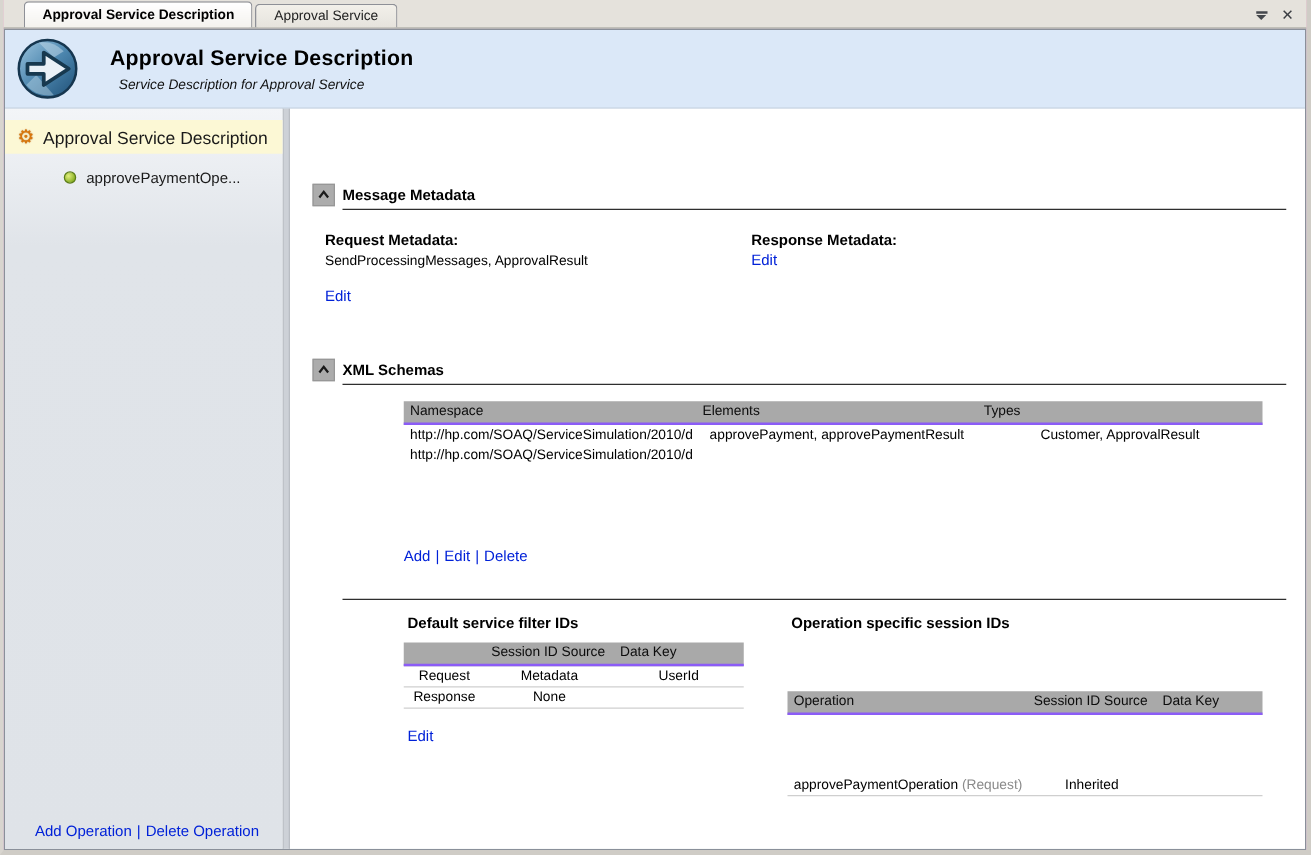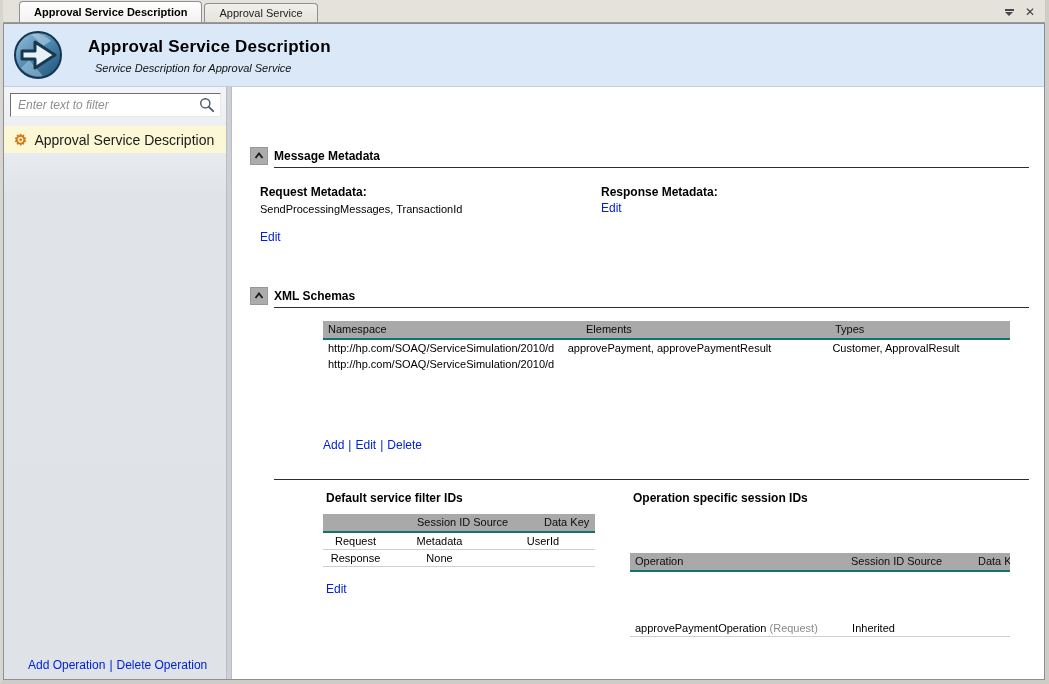--- a/index.html
+++ b/index.html
@@ -74,21 +74,21 @@
   .sec-line { border-bottom:1px solid #2e2e2e; margin-left:24px; margin-top:2px; }
   .sec-content { margin-left:73px; }
 
   
   .mm-cols { display:flex; margin-top:17px; }
   .mm-col-left { width:344px; padding-left:10px; flex:0 0 auto; }
   .mm-col-right { width:365px; padding-left:7px; }
   .mm-label { font-weight:bold; font-size:12px; }
   .mm-value { margin-top:4px; line-height:13px; }
   .mm-edit { display:inline-block; margin-top:14px; font-size:12px; }
-  .gtab-head { background:#a9a9a9; border-bottom:2px solid #0f766e; display:grid;gap:24px; }
+  .gtab-head { background:#a9a9a9; border-bottom:2px solid #8b5cf6; display:grid; }
   .gtab-head > div { padding:2px 5px; height:17px; line-height:13px; color:#0c0c0c; white-space:nowrap; overflow:hidden; }
   .gtab-row { display:grid; }
   .gtab-row > div { padding:2px 5px; height:16px; line-height:12px; white-space:nowrap; overflow:hidden;text-align:center; }
 
   .xml-table { width:687px; margin-top:13px; }
   .xml-grid { grid-template-columns:234px 225px 1fr; }
   .xml-links { margin-top:66px; font-size:12px; }
 
   .sid-cols { display:flex; margin-top:11px; }
   .sid-left { width:272px; flex:0 0 auto; }
@@ -142,32 +142,29 @@
       </svg>
       <div class="hdr-text">
         <div class="hdr-title">Approval Service Description</div>
         <div class="hdr-sub">Service Description for Approval Service</div>
       </div>
     </div>
 
     <div class="split">
 
       <div class="sidebar">
-        <div class="filter-wrap">
-          <input class="filter-input" type="text" placeholder="Enter text to filter" style="">
-          <svg class="mag" width="16" height="16" viewBox="0 0 16 16">
-            <circle cx="6.3" cy="6.3" r="4.6" fill="none" stroke="#4a5a6a" stroke-width="1.4"></circle>
-            <line x1="9.8" y1="9.8" x2="14.2" y2="14.2" stroke="#4a5a6a" stroke-width="1.8" stroke-linecap="round"></line>
-          </svg>
-        </div>
 
         <div class="tree">
           <div class="tree-row1">
             <span class="gear">⚙</span>
             <span class="tree-row1-label">Approval Service Description</span>
+          </div>
+          <div class="tree-row2">
+            <span class="dot"></span>
+            <span class="tree-row2-label">approvePaymentOpe...</span>
           </div>
         </div>
 
         <div class="side-footer">
           <a class="lnk">Add Operation</a><span class="sep">|</span><a class="lnk">Delete Operation</a>
         </div>
       </div>
 
       <div class="splitter"></div>
 
@@ -179,21 +176,21 @@
               <svg width="12" height="12" viewBox="0 0 12 12">
                 <polyline points="2.5,8 6,3.5 9.5,8" fill="none" stroke="#1a1a1a" stroke-width="1.8"></polyline>
               </svg>
             </div>
             <span class="sec-title">Message Metadata</span>
           </div>
           <div class="sec-line"></div>
           <div class="mm-cols">
             <div class="mm-col-left">
               <div class="mm-label">Request Metadata:</div>
-              <div class="mm-value">SendProcessingMessages, TransactionId</div>
+              <div class="mm-value">SendProcessingMessages, ApprovalResult</div>
               <a class="lnk mm-edit">Edit</a>
             </div>
             <div class="mm-col-right">
               <div class="mm-label">Response Metadata:</div>
               <a class="lnk" style="display:inline-block;margin-top:2px;font-size:12px;">Edit</a>
             </div>
           </div>
         </div>
 
         <div class="section s2">

